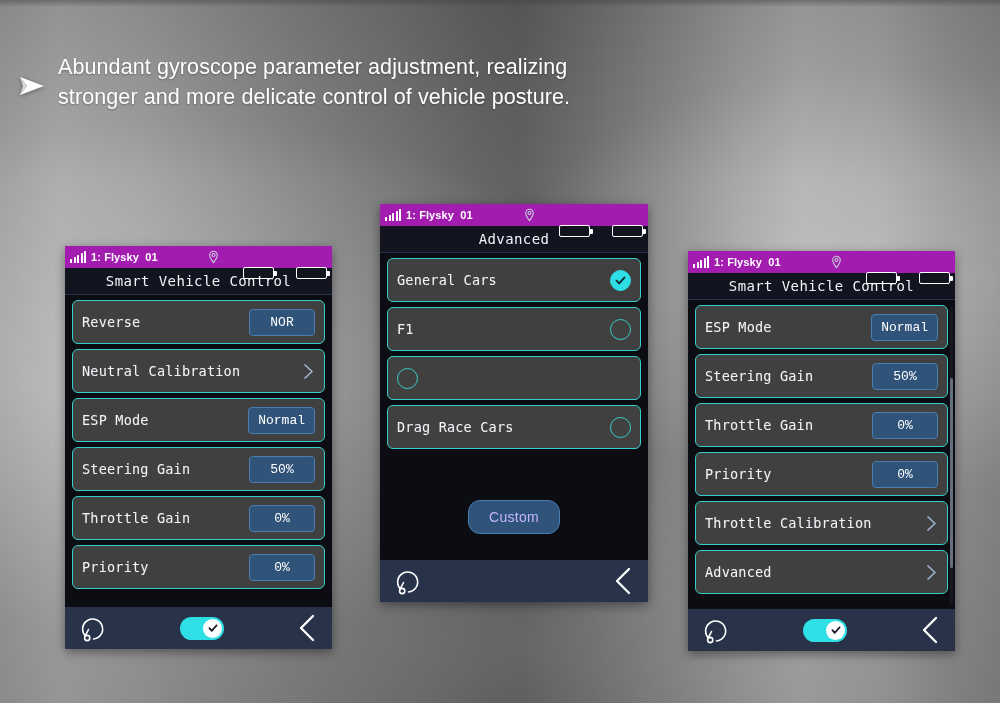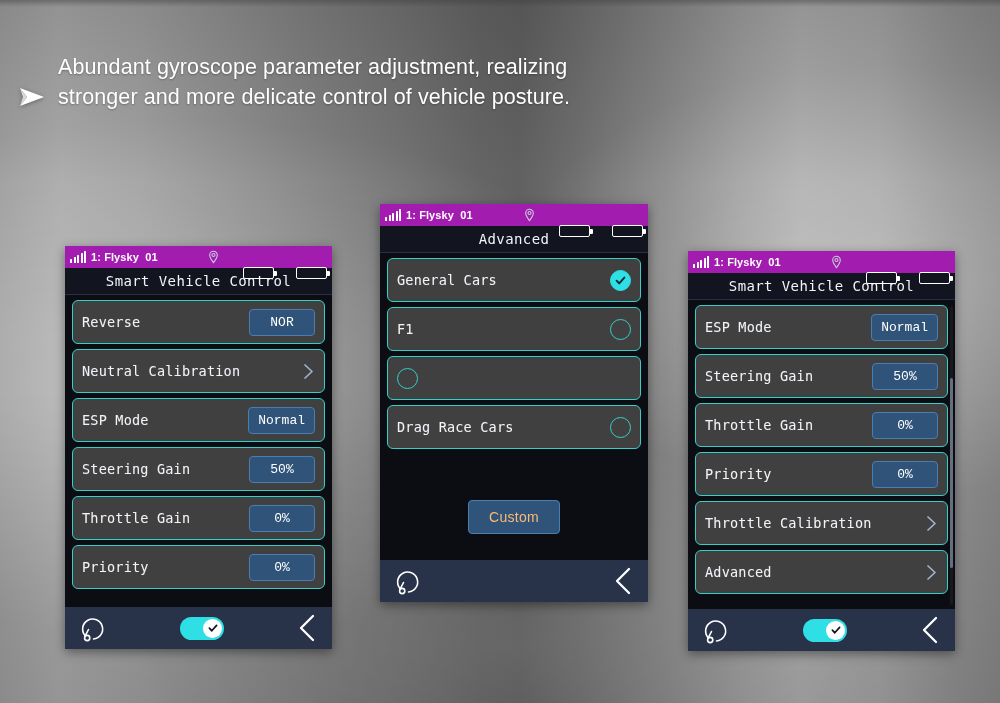--- a/index.html
+++ b/index.html
@@ -27,21 +27,21 @@
     background: linear-gradient(180deg,
       rgba(60,60,60,0.55) 0px, rgba(60,60,60,0.18) 7px,
       rgba(255,255,255,0.04) 26%, rgba(0,0,0,0.0) 55%,
       rgba(0,0,0,0.10) 100%);
     pointer-events: none;
   }
 
   
   .headline {
     position: absolute; left: 16px; top: 52px;
-    display: flex; align-items: flex-end; gap: 12px;
+    display: flex; align-items: center; gap: 12px;
     z-index: 5;
   }
   .arrow-bullet { width: 30px; height: 30px; margin-top: 7px; flex: 0 0 auto; filter: drop-shadow(0 1px 2px rgba(0,0,0,.35)); }
   .headline-text {
     color: #ffffff;
     font-size: 21.5px;
     line-height: 30px;
     font-family: "Liberation Sans", sans-serif;
     letter-spacing: .1px;
     text-shadow: 0 1px 2px rgba(0,0,0,0.30);
@@ -162,22 +162,22 @@
     border-color: #2ee0e6;
     display: flex; align-items: center; justify-content: center;
   }
   .radio.checked svg { width: 13px; height: 13px; }
 
   .spacer { flex: 1 1 auto; }
   .custom-wrap { display: flex; justify-content: center; padding-bottom: 26px; }
   .custom-btn {
     background: #2f5379;
     border: 1px solid #4a7db0;
-    border-radius: 4px;
-    color: #fdba74;
+    border-radius: 12px;
+    color: #c4b5fd;
     font-size: 14px;
     padding: 8px 20px;
     letter-spacing: .3px;
   }
 
   
   .scroll-track {
     position: absolute; right: 2px; top: 6px; bottom: 4px;
     width: 3px; background: rgba(255,255,255,0.05); border-radius: 2px;
   }

